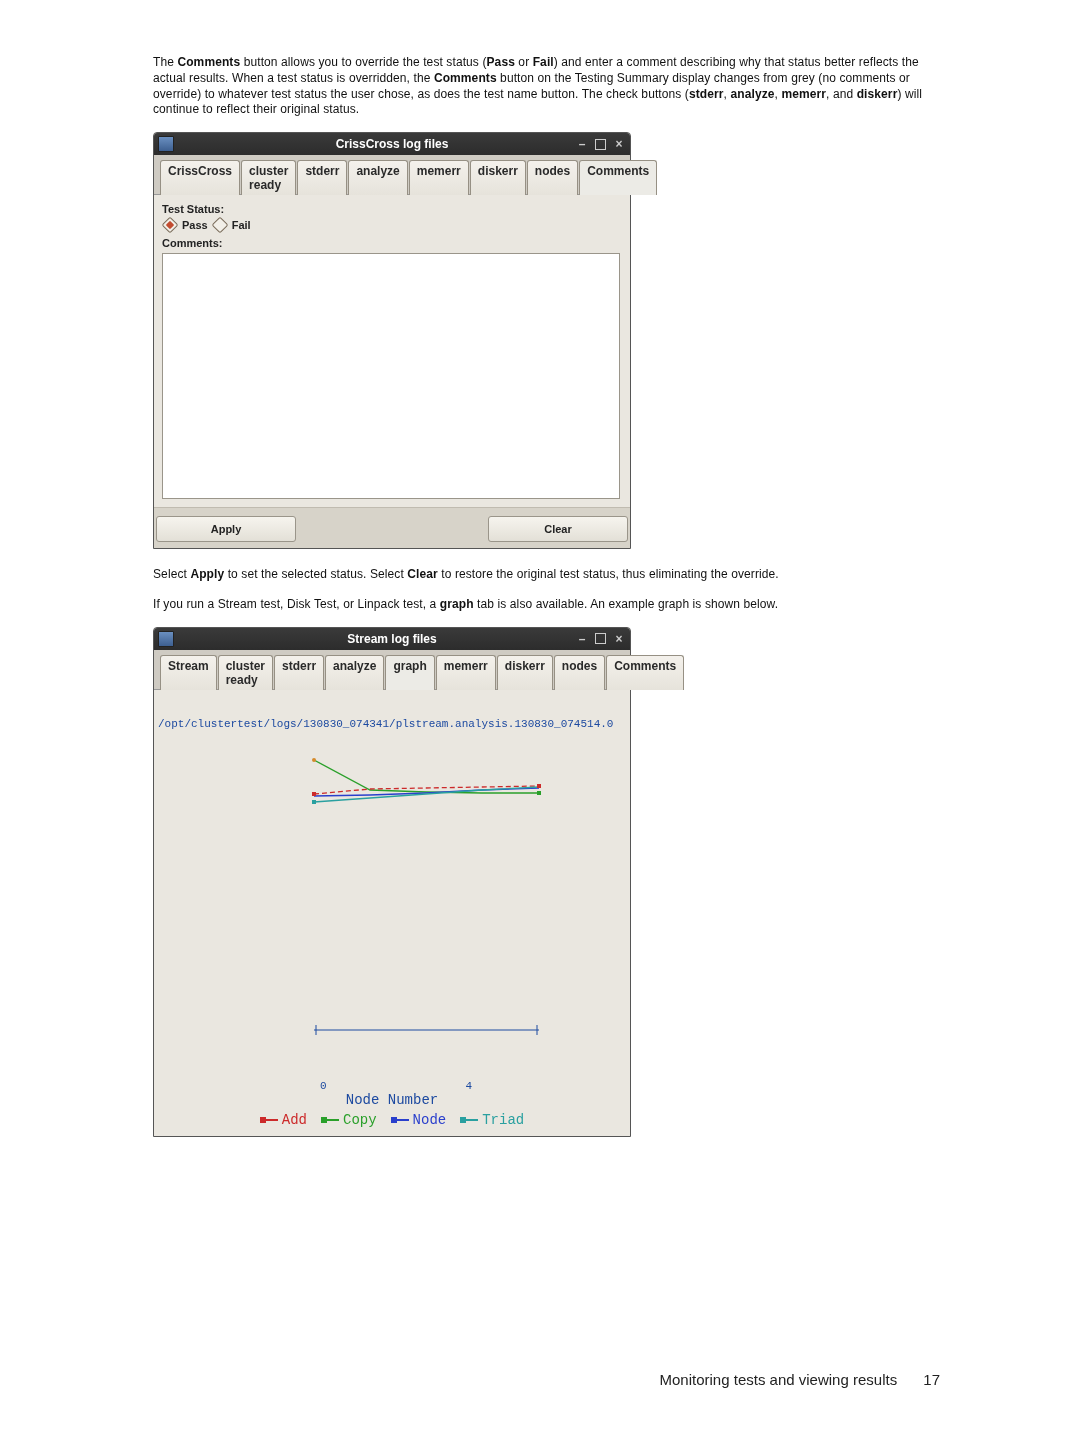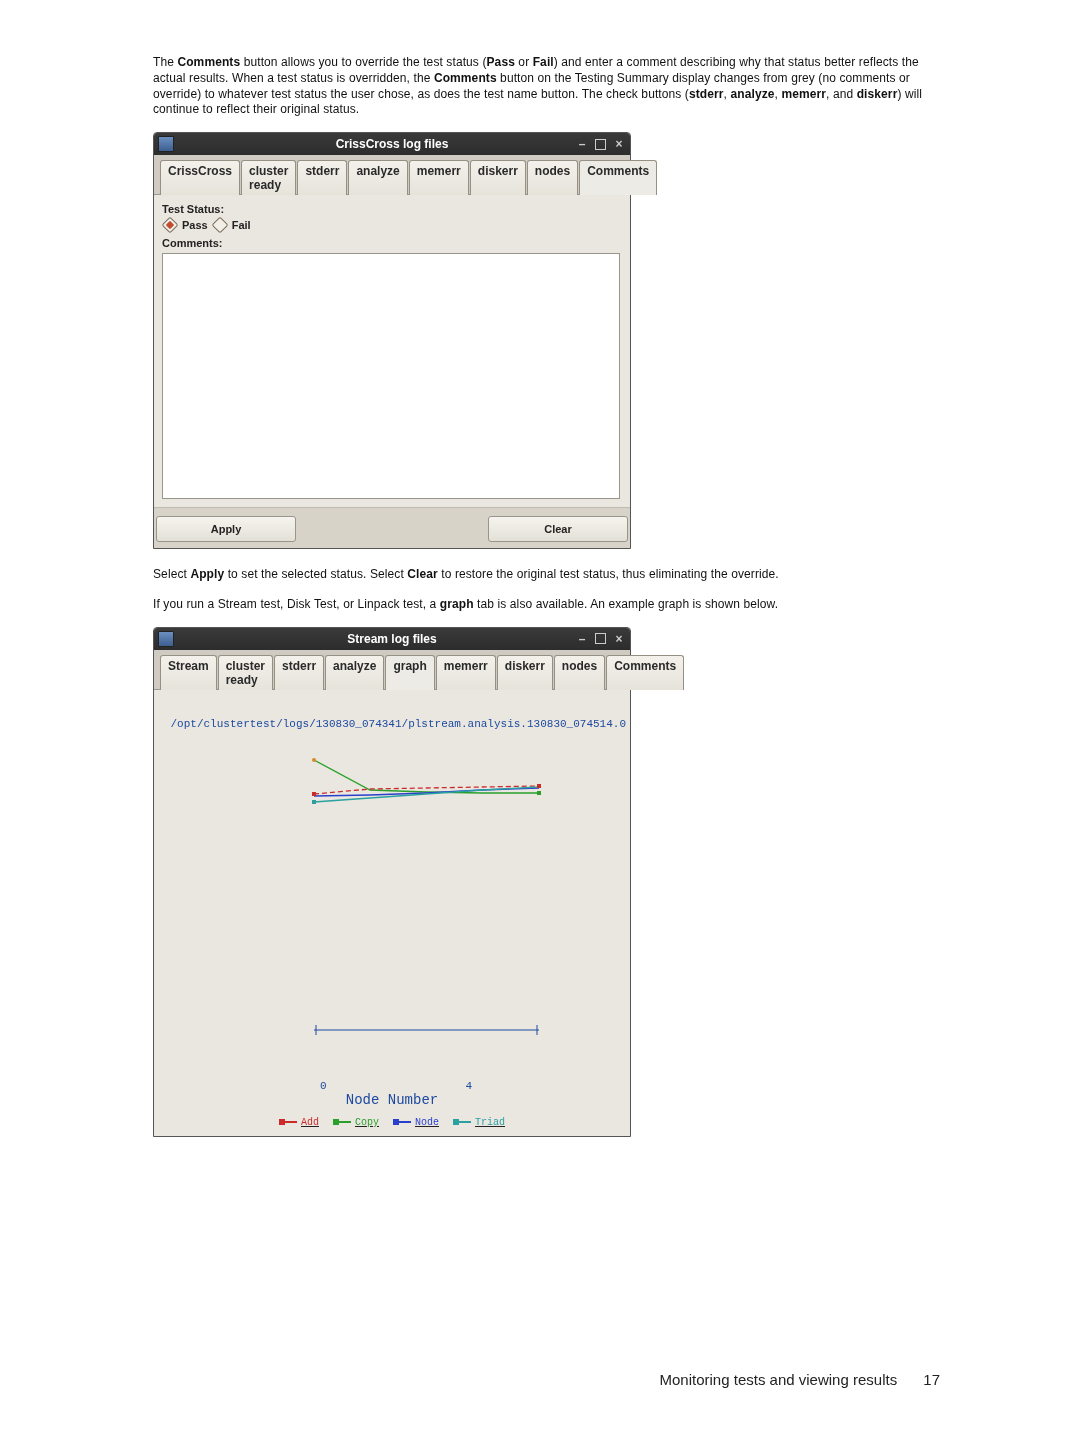--- a/index.html
+++ b/index.html
@@ -153,40 +153,40 @@
   .graph-pane {
     background: #eae7e0;
     padding: 8px 4px 8px 4px;
     height: 430px;
     position: relative;
   }
   .graph-title {
     font-family: "Courier New", monospace;
     font-size: 11px;
     color: #1d4aa0;
-    text-align: right;
+    text-align: left;
     margin: 20px 0 10px 0;
   }
   .chartbox {
     position: absolute;
     left: 160px; top: 70px;
     width: 225px; height: 280px;
   }
   .chartbox svg { overflow: visible; }
   .xaxis-label {
     font-family: "Courier New", monospace; font-size: 14px; color: #1d4aa0;
     text-align: center; position: absolute; bottom: 28px; left: 0; right: 0;
   }
   .x-ticks { font-family:"Courier New",monospace; font-size:11px; color:#1d4aa0;
              position:absolute; bottom:44px; left:0; right:0; display:flex; justify-content:space-between;
              padding: 0 158px 0 166px; }
   .legend {
-    font-family: "Courier New", monospace; font-size: 10px;
+    font-family: "Courier New", monospace; font-size: 14px;
     position: absolute; bottom: 8px; left: 0; right: 0;
-    display: flex; justify-content: center; gap: 14px; text-decoration: underline;
+    display: flex; justify-content: center; gap: 14px;
   }
   .legend .item { display: inline-flex; align-items: center; gap: 4px; }
   .legend .swatch { width: 18px; height: 2px; position: relative; }
   .legend .swatch::before { content:""; position:absolute; left:0; top:-2px; width:6px; height:6px; }
   .sw-red { background:#cc2a2a; } .sw-red::before{background:#cc2a2a;}
   .sw-green { background:#2aa02a; } .sw-green::before{background:#2aa02a;}
   .sw-blue { background:#2a3fcc; } .sw-blue::before{background:#2a3fcc;}
   .sw-cyan { background:#2aa0a0; } .sw-cyan::before{background:#2aa0a0;}
   .lg-red{color:#cc2a2a;} .lg-green{color:#2aa02a;} .lg-blue{color:#2a3fcc;} .lg-cyan{color:#2aa0a0;}
 

